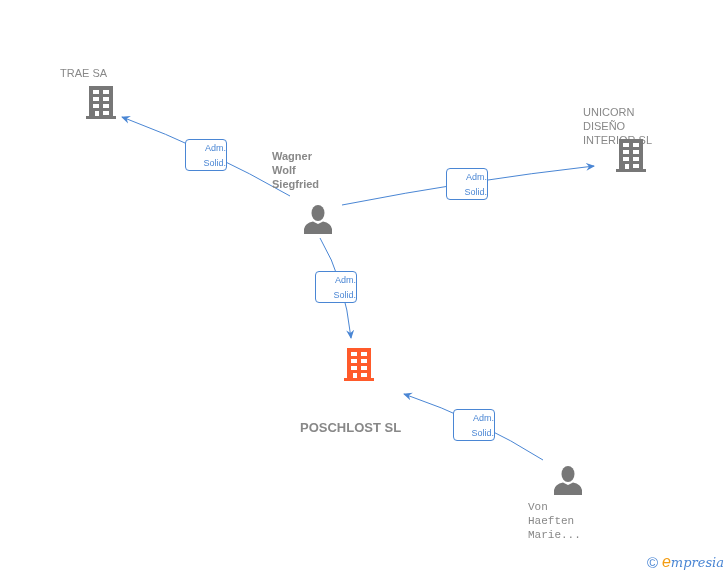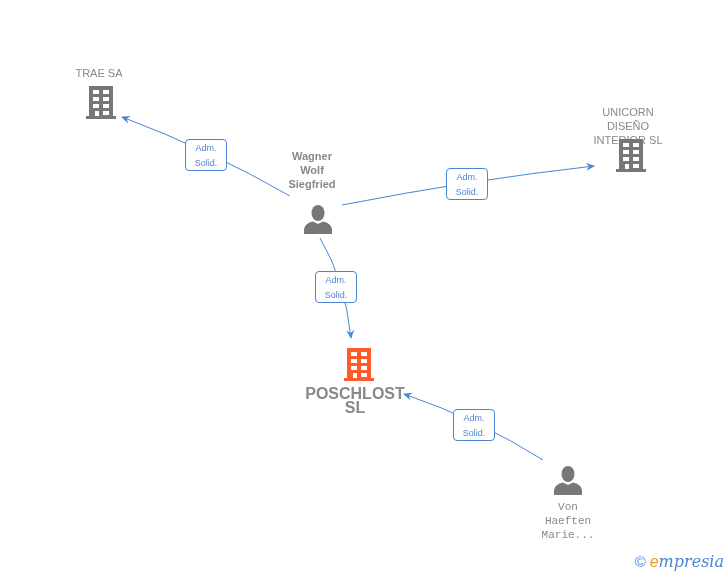--- a/index.html
+++ b/index.html
@@ -1,31 +1,31 @@
 <!DOCTYPE html>
 <html><head>
   <meta charset="utf-8">
   <style>
     html, body { margin: 0; padding: 0; background: #ffffff; }
     body { width: 728px; height: 575px; position: relative; overflow: hidden;
            font-family: "Liberation Sans", sans-serif; }
     #canvas { position: absolute; left: 0; top: 0; width: 728px; height: 575px; }
-    .node-label { position: absolute; text-align: center; color: #888888;
+    .node-label { position: absolute; text-align: left; color: #888888;
                   font-size: 11px; line-height: 14px; white-space: pre-line; }
-    .node-label.focus { font-weight: bold; color: #888888; font-size: 16px; }
+    .node-label.focus { font-weight: bold; color: #888888; font-size: 13px; margin-top: 34px; }
     .icon { position: absolute; }
     .edge-box { position: absolute; width: 42px; height: 32px; box-sizing: border-box;
                 border: 1px solid #4a86d4; border-radius: 4px; background: #ffffff;
-                color: #4a86d4; font-size: 9px; line-height: 15px; text-align: center;
+                color: #4a86d4; font-size: 9px; line-height: 15px; text-align: right;
                 padding-top: 1px; cursor: pointer; }
     .edge-box span { display: block; }
     .footer { position: absolute; right: 4px; bottom: 4px; display: flex; align-items: center;
               gap: 4px; color: #4a86d4; font-size: 13px; }
     .footer .copy { font-size: 15px; color: #4a86d4; }
-    .footer .brand { font-family: "DejaVu Serif", serif; font-style: italic; color: #4a86d4; font-size: 16px; }
+    .footer .brand { font-family: "DejaVu Serif", serif; font-style: italic; color: #4a86d4; font-size: 13px; }
     .footer .brand-e { color: #f39c12; font-size: 16px; font-style: italic; }
   </style>
 </head>
 <body>
 
 <svg id="canvas" width="728" height="575" viewBox="0 0 728 575">
   <defs>
     <marker id="arrow" markerWidth="10" markerHeight="10" refX="8" refY="5" orient="auto" markerUnits="userSpaceOnUse">
       <path d="M0,1 L9,5 L0,9 L3,5 Z" fill="#4a86d4"></path>
     </marker>

